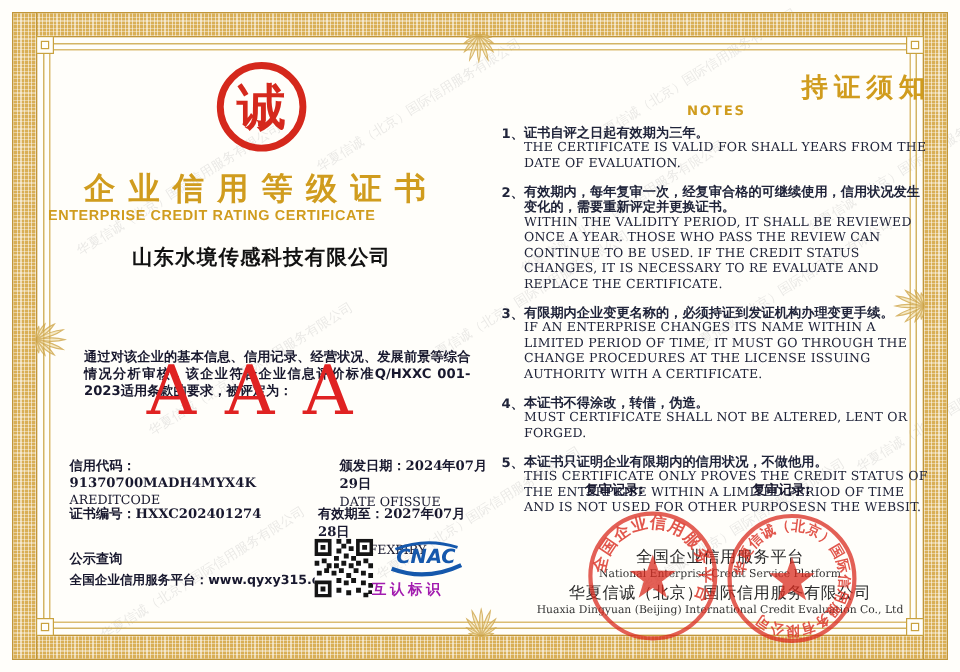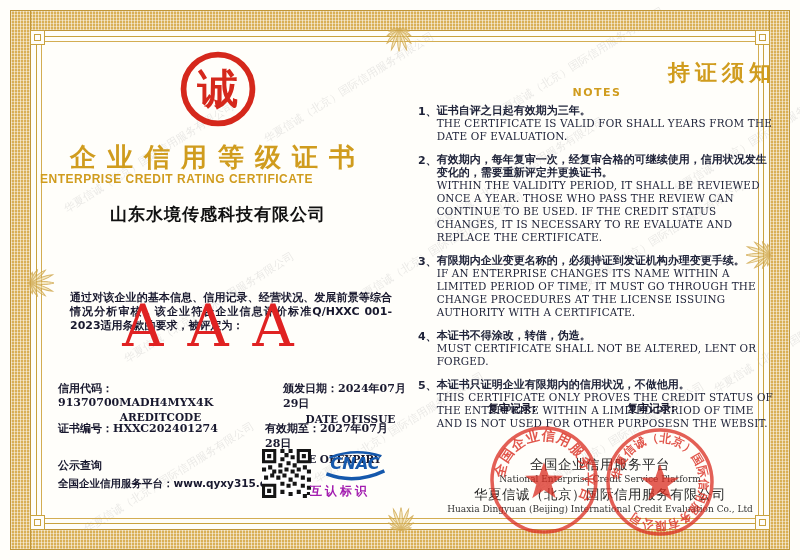--- a/index.html
+++ b/index.html
@@ -30,21 +30,21 @@
   .subtitle{position:absolute;left:40px;top:172px;width:356px;text-align:left;color:#d09c1e;
             font-size:12px;font-weight:bold;font-family:Liberation Sans, sans-serif;letter-spacing:.5px;}
   .company{position:absolute;left:40px;top:203px;width:356px;text-align:center;color:#111;
            font-size:17px;font-weight:bold;letter-spacing:1px;}
   .statement{position:absolute;left:70px;top:243px;width:322px;color:#18182e;font-size:11px;
              font-weight:bold;line-height:13.8px;text-align:justify;margin-top:48px;}
   .rating{position:absolute;left:40px;top:293px;width:360px;text-align:center;color:#e02222;
           font-size:57px;font-family:"DejaVu Serif",serif;letter-spacing:24px;}
   .inforow{position:absolute;color:#18182e;font-size:11px;font-weight:bold;}
   .inforow .val{font-family:"DejaVu Serif",serif;}
-  .inforow .en{font-family:"DejaVu Serif",serif;font-weight:bold;font-size:10.5px;margin-top:2px;text-align:center;}
+  .inforow .en{font-family:"DejaVu Serif",serif;font-weight:normal;font-size:10.5px;margin-top:2px;}
   .qr{position:absolute;left:262px;top:449px;width:49px;height:49px;}
   .cnac{position:absolute;left:316px;top:450px;width:78px;height:34px;}
   .cnac-caption{position:absolute;left:310px;top:483px;color:#a21caf;font-size:12px;font-weight:bold;
                 letter-spacing:3px;}
   
   .notes-title{position:absolute;left:418px;top:58px;width:358px;text-align:right;color:#d09c1e;
                font-size:22px;font-weight:bold;letter-spacing:5px;}
   .notes-sub{position:absolute;left:418px;top:86px;width:358px;text-align:center;color:#d09c1e;
              font-size:11px;font-weight:bold;letter-spacing:1.5px;}
   .notes{position:absolute;left:418px;top:104px;width:358px;}

